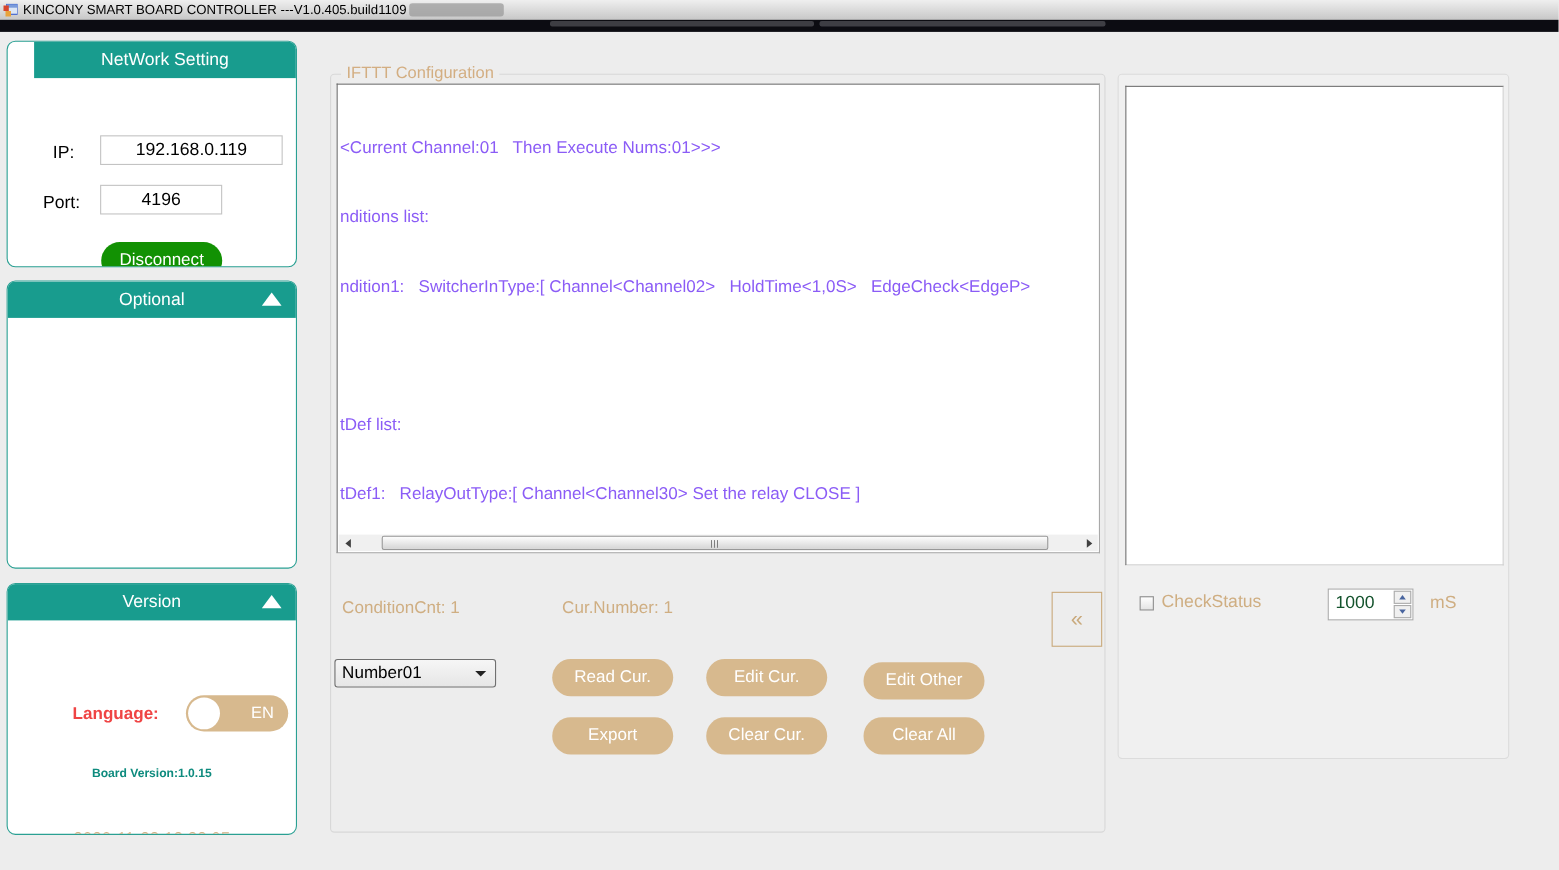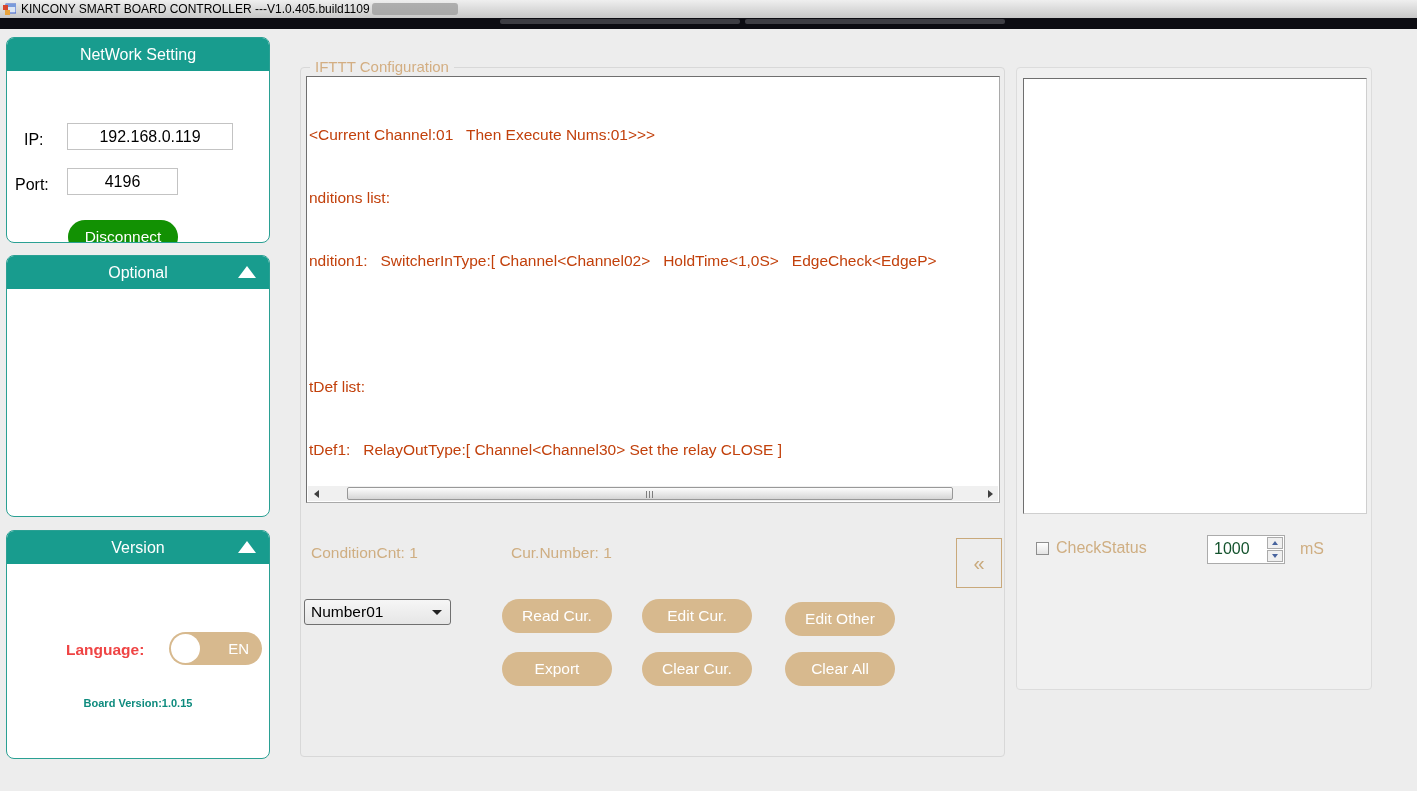--- a/index.html
+++ b/index.html
@@ -52,21 +52,21 @@
 
   
   .groupbox{position:absolute;left:300px;top:67px;width:705px;height:690px;
     border:1px solid #d8d8d8;border-radius:4px;box-sizing:border-box;}
   .groupbox-legend{position:absolute;top:-10px;left:9px;background:#ededed;
     padding:0 5px;font-size:15px;color:#d3ae82;}
   .config-area{position:absolute;left:5px;top:8px;width:694px;height:427px;
     background:#fff;border:1px solid;border-color:#6f6f6f #a9a9a9 #a9a9a9 #6f6f6f;
     box-sizing:border-box;overflow:hidden;}
   .config-text{padding:5px 2px 0 2px;font-size:15.5px;line-height:21px;
-    white-space:pre;color:#c2410c;}
+    white-space:pre;color:#8b5cf6;}
   .config-text div{min-height:21px;}
 
   
   .hscroll{position:absolute;left:1px;right:1px;bottom:1px;height:15px;background:#f0f0f0;}
   .hs-arrow{position:absolute;top:0;width:16px;height:15px;display:flex;
     align-items:center;justify-content:center;}
   .hs-left{left:0;} .hs-right{right:0;}
   .tri-w{width:0;height:0;border-top:4px solid transparent;border-bottom:4px solid transparent;border-right:5px solid #404040;}
   .tri-e{width:0;height:0;border-top:4px solid transparent;border-bottom:4px solid transparent;border-left:5px solid #404040;}
   .hs-thumb{position:absolute;left:39px;top:1px;width:606px;height:13px;
@@ -120,21 +120,21 @@
     <rect x="2" y="7" width="5" height="5" fill="#e8a33d"></rect>
   </svg>
   <span class="title-text">KINCONY SMART BOARD CONTROLLER ---V1.0.405.build1109</span>
   <span class="title-smudge"></span>
 </div>
 <div class="darkband">
   <span class="smear1"></span>
   <span class="smear2"></span>
 </div>
 
-<div class="panel" style="top:37px;height:206px;">
+<div class="panel" style="top:37px;height:206px;padding-left:24px;">
   <div class="panel-header">
     <span>NetWork Setting</span>
   </div>
   <div class="panel-body" style="height:173px;">
     <span class="field-label" style="left:17px;top:60px;">IP:</span>
     <input class="text-input" style="left: 60px; top: 52px; width: 166px; height: 27px;" readonly="" value="192.168.0.119">
     <span class="field-label" style="left:8px;top:105px;text-align:center;">Port:</span>
     <input class="text-input" style="left: 60px; top: 97px; width: 111px; height: 27px;" readonly="" value="4196">
     <button class="pill-btn green" style="left:61px;top:149px;width:110px;height:34px;">Disconnect</button>
   </div>

